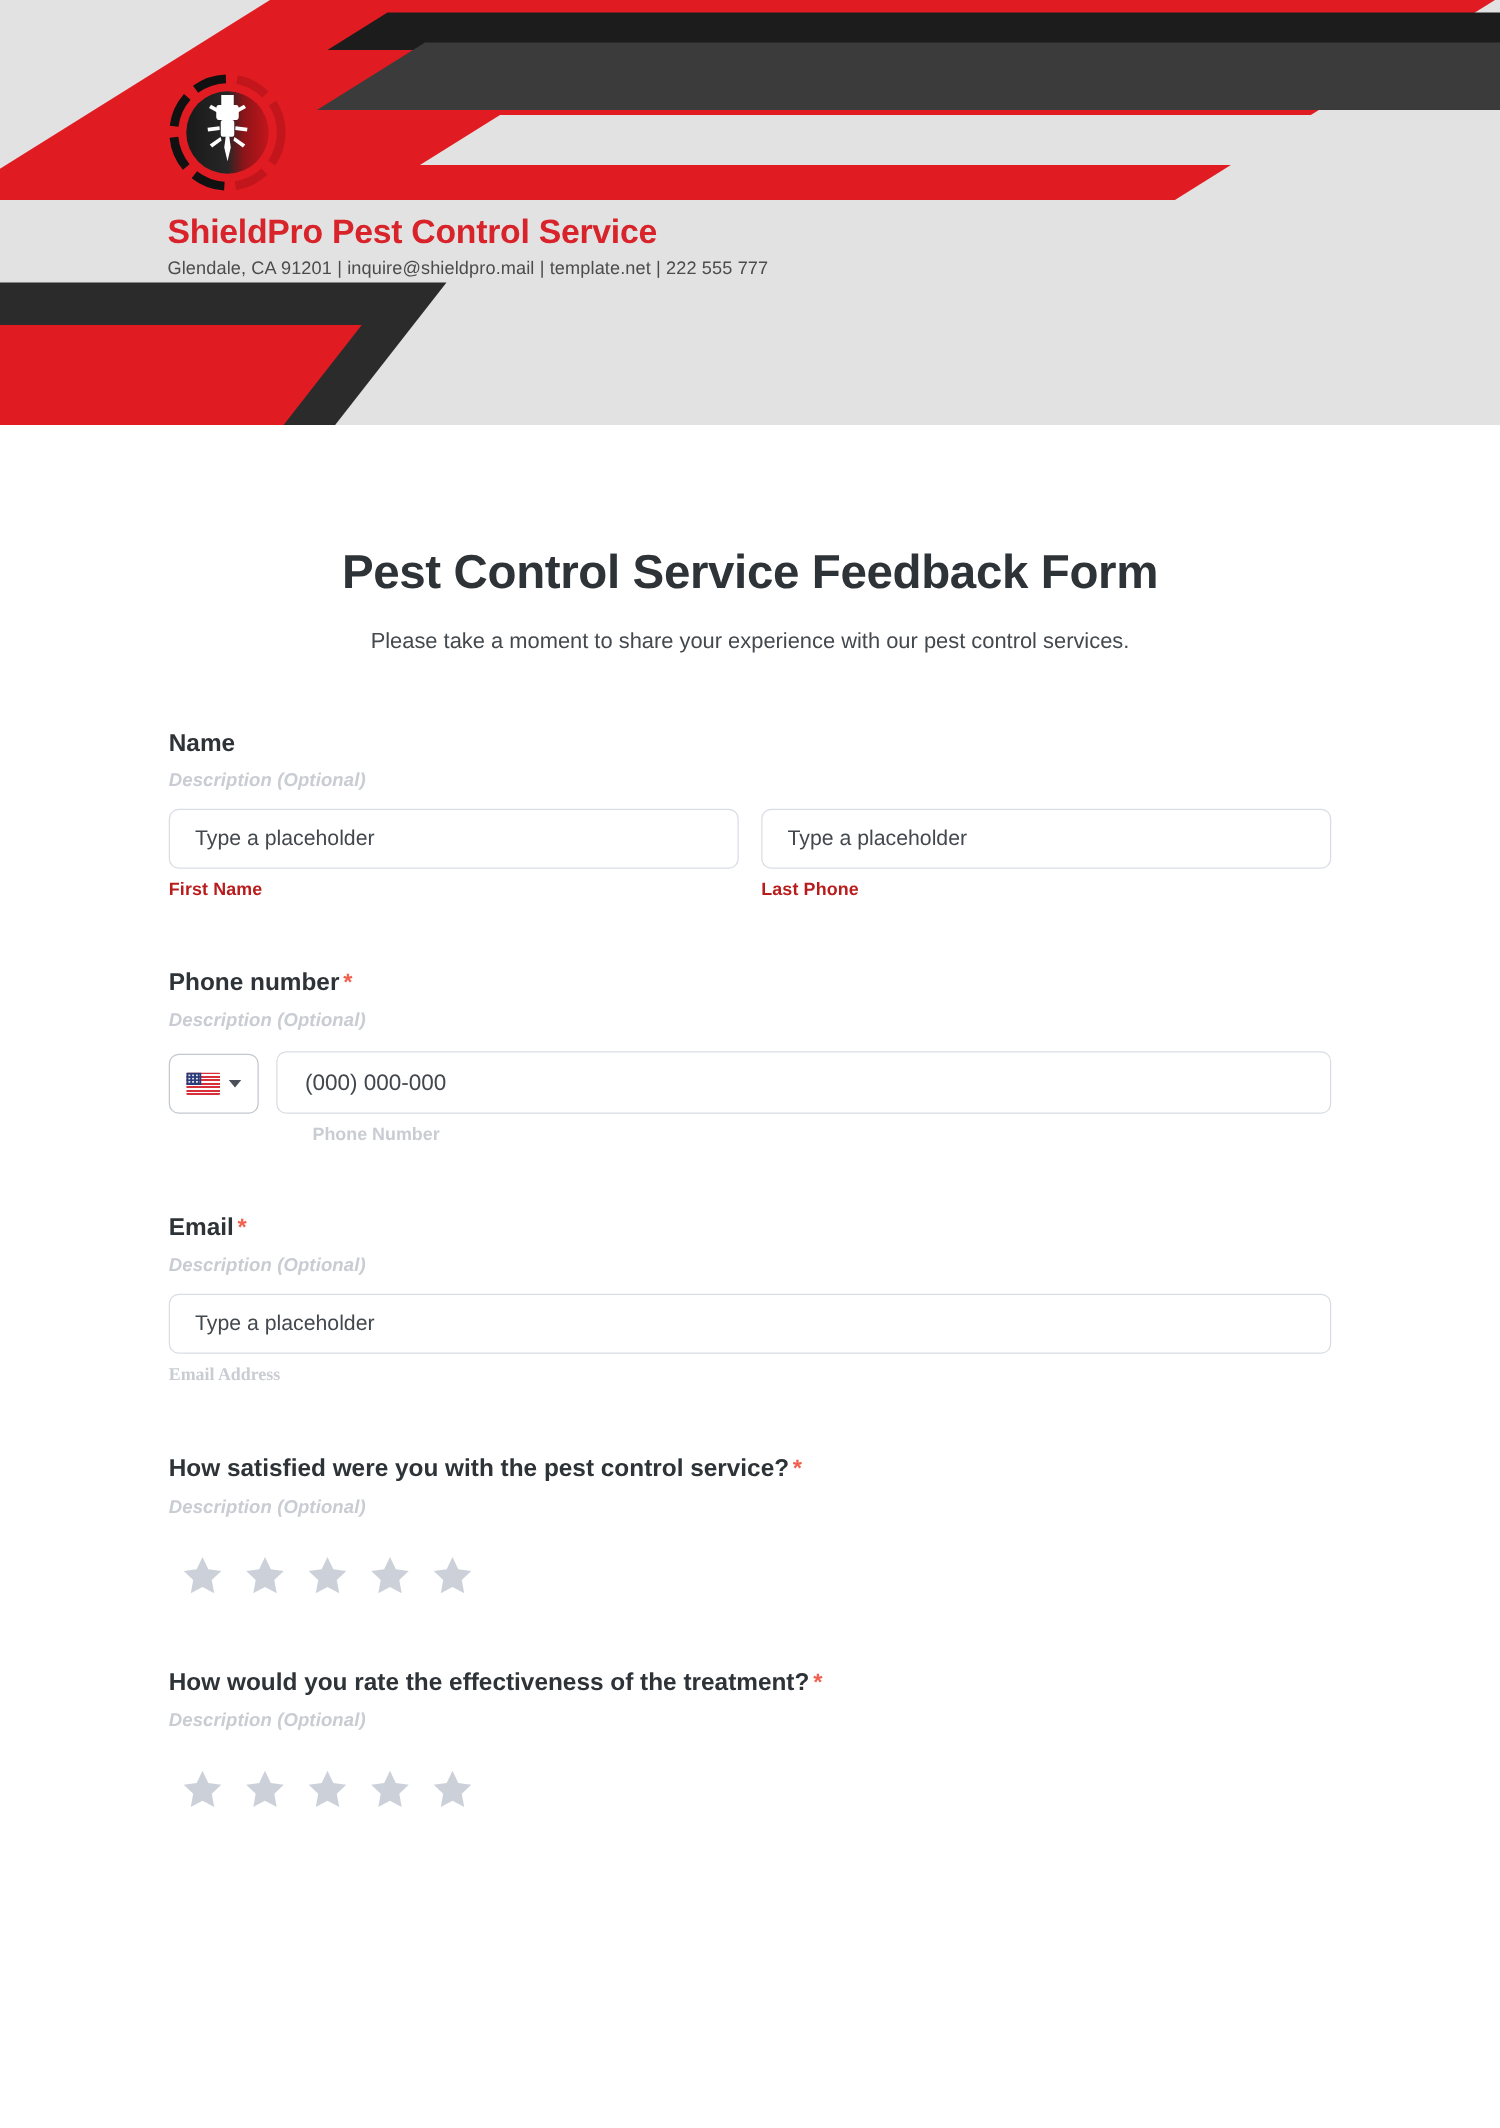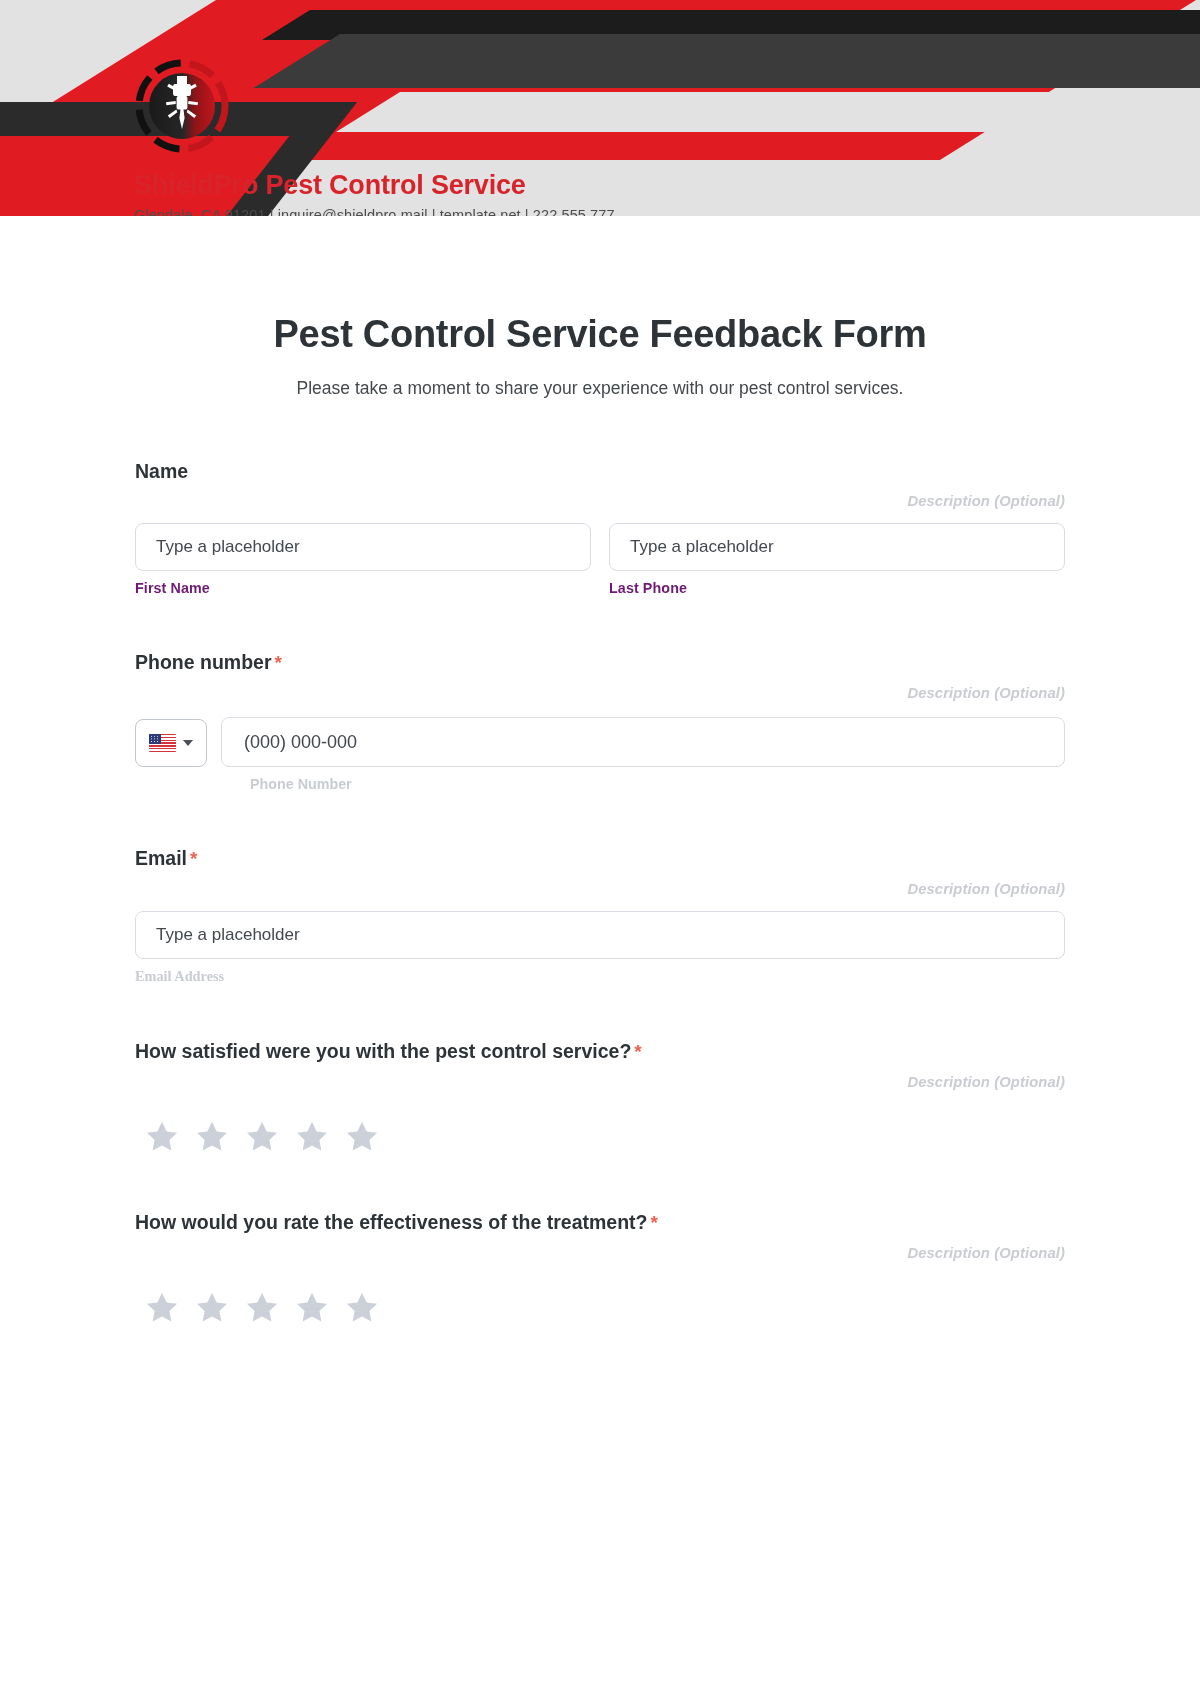--- a/index.html
+++ b/index.html
@@ -14,21 +14,21 @@
     height: 1702px;
     position: relative;
     font-family: "Liberation Sans", sans-serif;
     overflow: hidden;
   }
 
   
   .header-banner {
     position: relative;
     width: 1200px;
-    height: 216px;
+    height: 340px;
     background: #e2e2e2;
     overflow: hidden;
   }
   .banner-shape {
     position: absolute;
     pointer-events: none;
   }
   
   .shape-red-top {
     top: -40px;
@@ -155,21 +155,20 @@
     font-weight: bold;
     margin-left: 3px;
   }
   .field-desc {
     font-size: 14.8px;
     color: #c9ccd2;
     font-style: italic;
     font-weight: bold;
     margin-top: 10px;
     letter-spacing: 0.1px;
-    text-align: right;
   }
 
   .input-row {
     display: flex;
     gap: 18px;
     margin-top: 14px;
   }
   .text-input {
     flex: 1;
     height: 48px;
@@ -184,21 +183,21 @@
   }
   .sub-label-row {
     display: flex;
     gap: 18px;
     margin-top: 9px;
   }
   .sub-label {
     flex: 1;
     font-size: 14.3px;
     font-weight: bold;
-    color: #701a75;
+    color: #b91c1c;
     letter-spacing: 0.1px;
   }
 
   
   .phone-row {
     display: flex;
     align-items: flex-end;
     gap: 14px;
     margin-top: 16px;
     border-radius: 22px;

